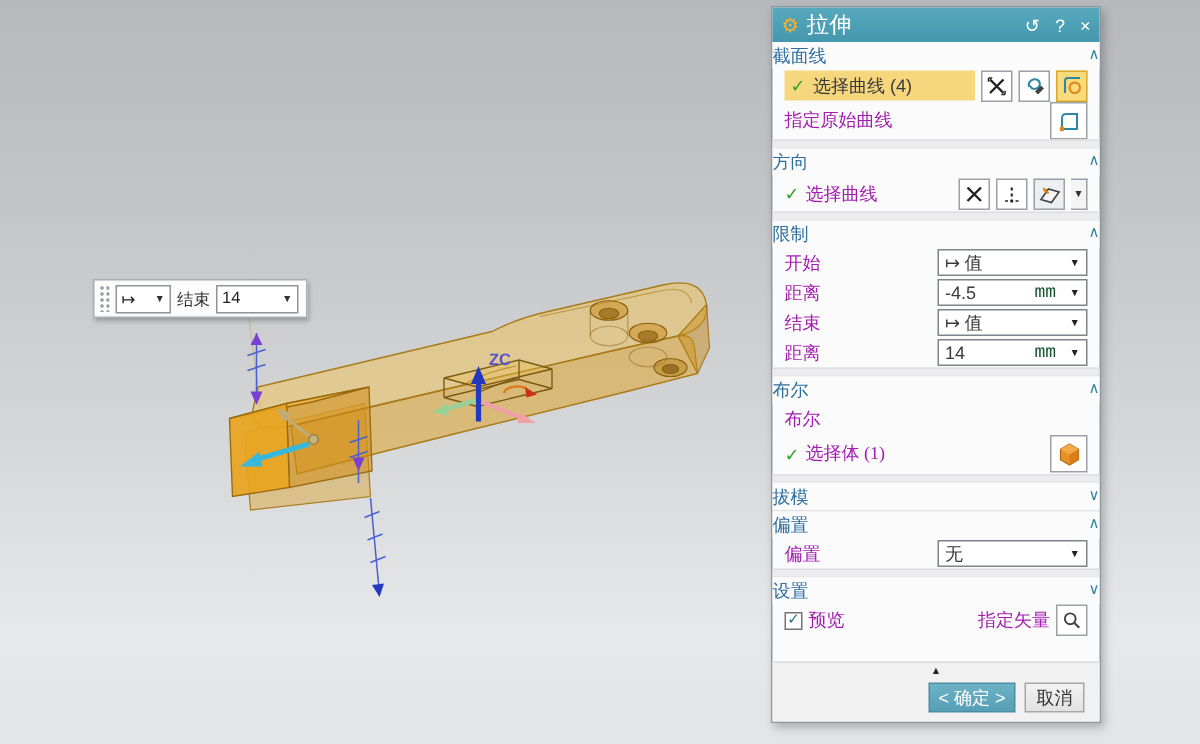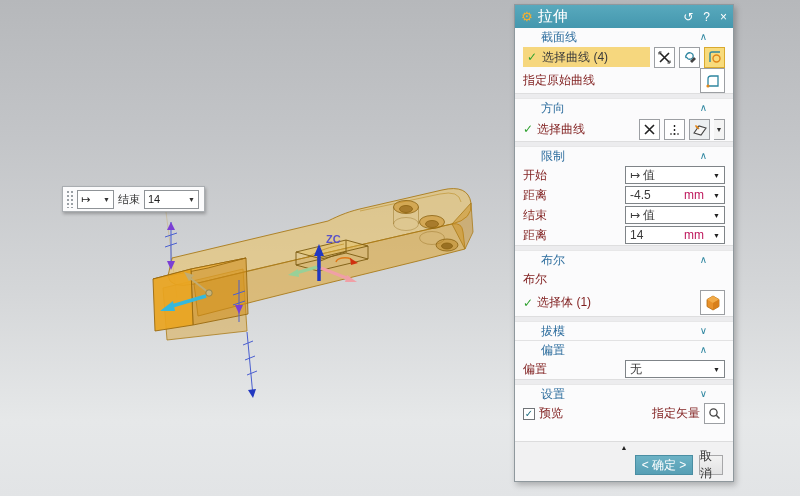--- a/index.html
+++ b/index.html
@@ -30,61 +30,61 @@
     background:#fbfbfc; border:1px solid #8f989d; box-shadow:2px 3px 6px rgba(0,0,0,.25);
     display:flex; flex-direction:column; font-size:12px; color:#3a3a3a; }
   .titlebar { height:23px; flex:0 0 23px; background:linear-gradient(180deg,#58a9bd,#4497ae);
     display:flex; align-items:center; padding:0 6px; color:#fff; }
   .titlebar .gear { color:#f7b030; font-size:13px; margin-right:5px; }
   .titlebar .title { font-size:15px; }
   .titlebar .tb-btns { margin-left:auto; display:flex; gap:10px; align-items:center; }
   .titlebar .tb-btns span { font-size:12px; cursor:default; }
 
   .hdr { height:18px; flex:0 0 18px; display:flex; align-items:center;
-    padding:0 26px; color:#2e6e9e; background:#fbfbfc; }
+    padding:0 0; color:#2e6e9e; background:#fbfbfc; }
   .hdr .chev { margin-left:auto; color:#2e86a0; font-size:10px; line-height:10px; }
   .sep { height:6px; flex:0 0 6px; background:#ececee;
     border-top:1px solid #dededf; border-bottom:1px solid #e7e7e8; }
   .hairline { height:1px; flex:0 0 1px; background:#e2e2e3; }
 
   .row { display:flex; align-items:center; padding:0 8px; gap:4px; }
   .check { color:#2fa12f; font-weight:bold; font-size:12px; }
-  .lbl { color:#7f1d1d; }
+  .lbl { color:#a21caf;font-family:Liberation Serif, serif; }
 
   .sel-strip { flex:1; height:20px; background:#f6d77e; display:flex;
     align-items:center; gap:5px; padding:0 4px; }
   .ibtn { width:21px; height:21px; flex:0 0 21px; background:#fff;
     border:1px solid #9c9fa3; display:flex; align-items:center; justify-content:center;
     font-size:12px; color:#333; }
   .ibtn.active { background:#f8db7c; border-color:#d9a92f; }
   .ibtn.big { width:25px; height:25px; flex:0 0 25px; }
   .mini-caret-btn { width:11px; height:21px; flex:0 0 11px; background:#f4f4f4;
     border:1px solid #9c9fa3; border-left:none; display:flex; align-items:center;
     justify-content:center; font-size:7px; color:#333; }
 
   .dd { margin-left:auto; width:100px; height:18px; background:#fff;
     border:1px solid #7f8488; display:flex; align-items:center; padding:0 4px; gap:3px; }
   .dd .caret { margin-left:auto; font-size:7px; color:#222; }
-  .dd .unit { margin-left:auto; color:#be185d; }
+  .dd .unit { margin-left:auto; color:#14532d;font-family:Liberation Mono, monospace; }
   .dd .unit + .caret { margin-left:6px; }
 
   .cb { width:12px; height:12px; border:1px solid #707478; background:#fff;
     display:flex; align-items:center; justify-content:center;
     font-size:10px; color:#1f6e80; font-weight:bold; line-height:10px; }
 
   .footer-area { margin-top:auto; background:#f1f1f2; border-top:1px solid #dcdcdd;
     flex:0 0 40px; display:flex; flex-direction:column; }
   .collapse-row { height:11px; display:flex; align-items:center; justify-content:center;
     font-size:7px; color:#222; }
   .btn-row { display:flex; justify-content:flex-end; gap:6px; padding:2px 10px 6px 0; }
   .btn { height:20px; display:flex; align-items:center; justify-content:center;
     font-size:12px; cursor:default; }
   .btn.ok { width:58px; background:linear-gradient(180deg,#6cb2c5,#579fb5);
     border:1px solid #4a8ea3; color:#fff;text-align:center; }
-  .btn.cancel { width:24px; background:linear-gradient(180deg,#f2f2f2,#e2e2e3);
+  .btn.cancel { width:40px; background:linear-gradient(180deg,#f2f2f2,#e2e2e3);
     border:1px solid #a7a7a9; color:#333; }
 </style>
 </head>
 <body>
 
 <div class="stage">
 
   <svg class="viewport" viewBox="0 0 800 496">
 
     <line x1="166" y1="212" x2="177" y2="298" stroke="#c9bfa4" stroke-width="1"></line>

